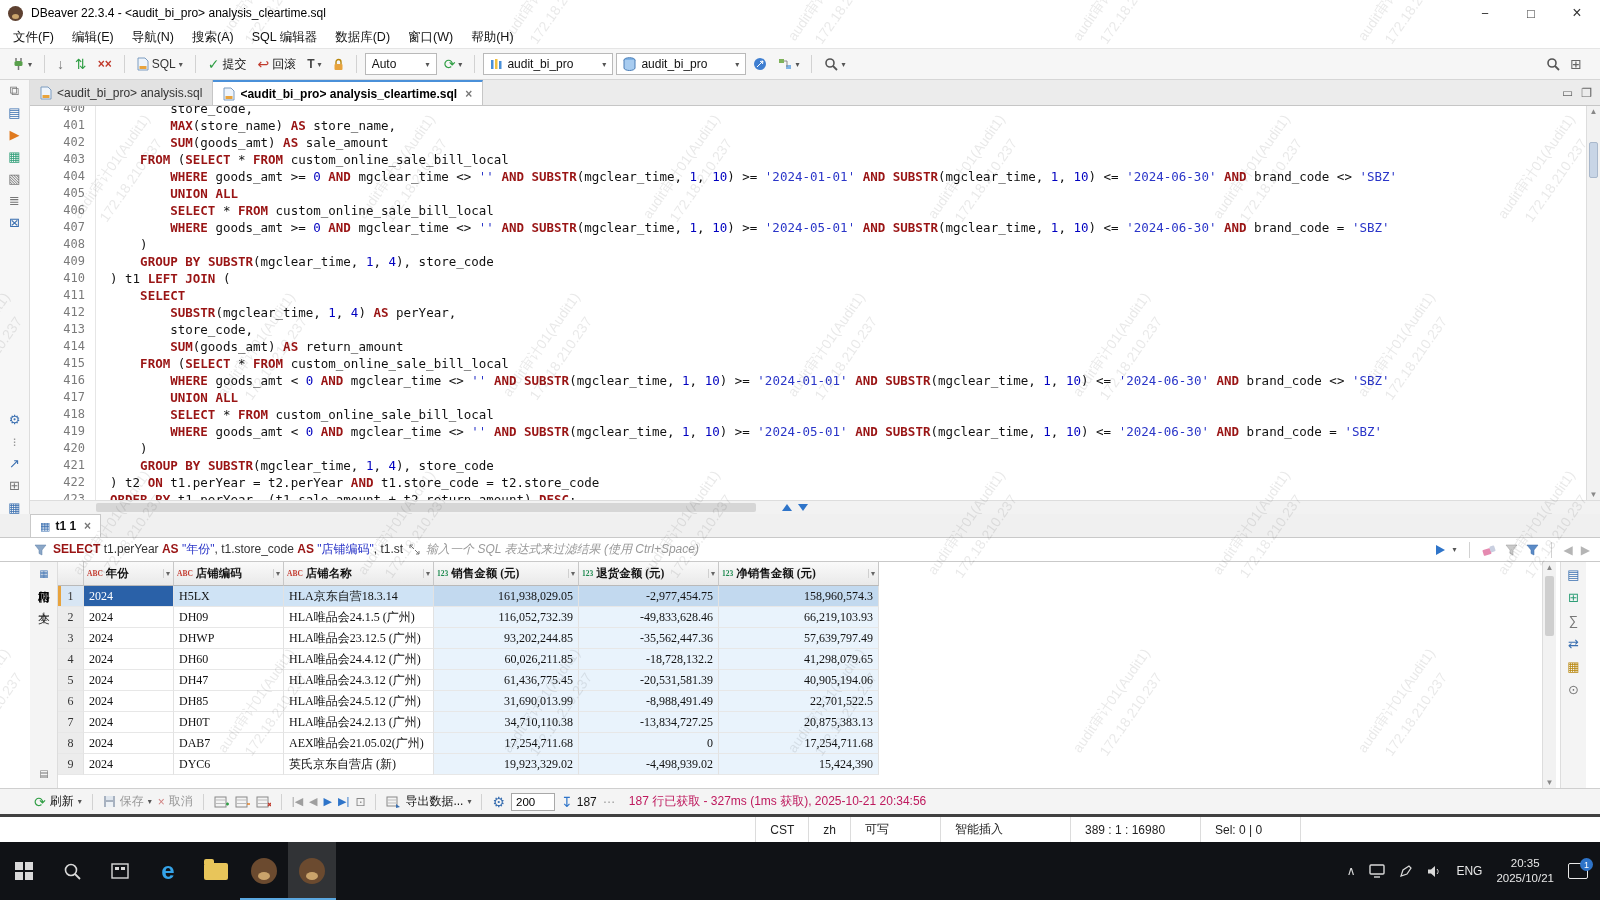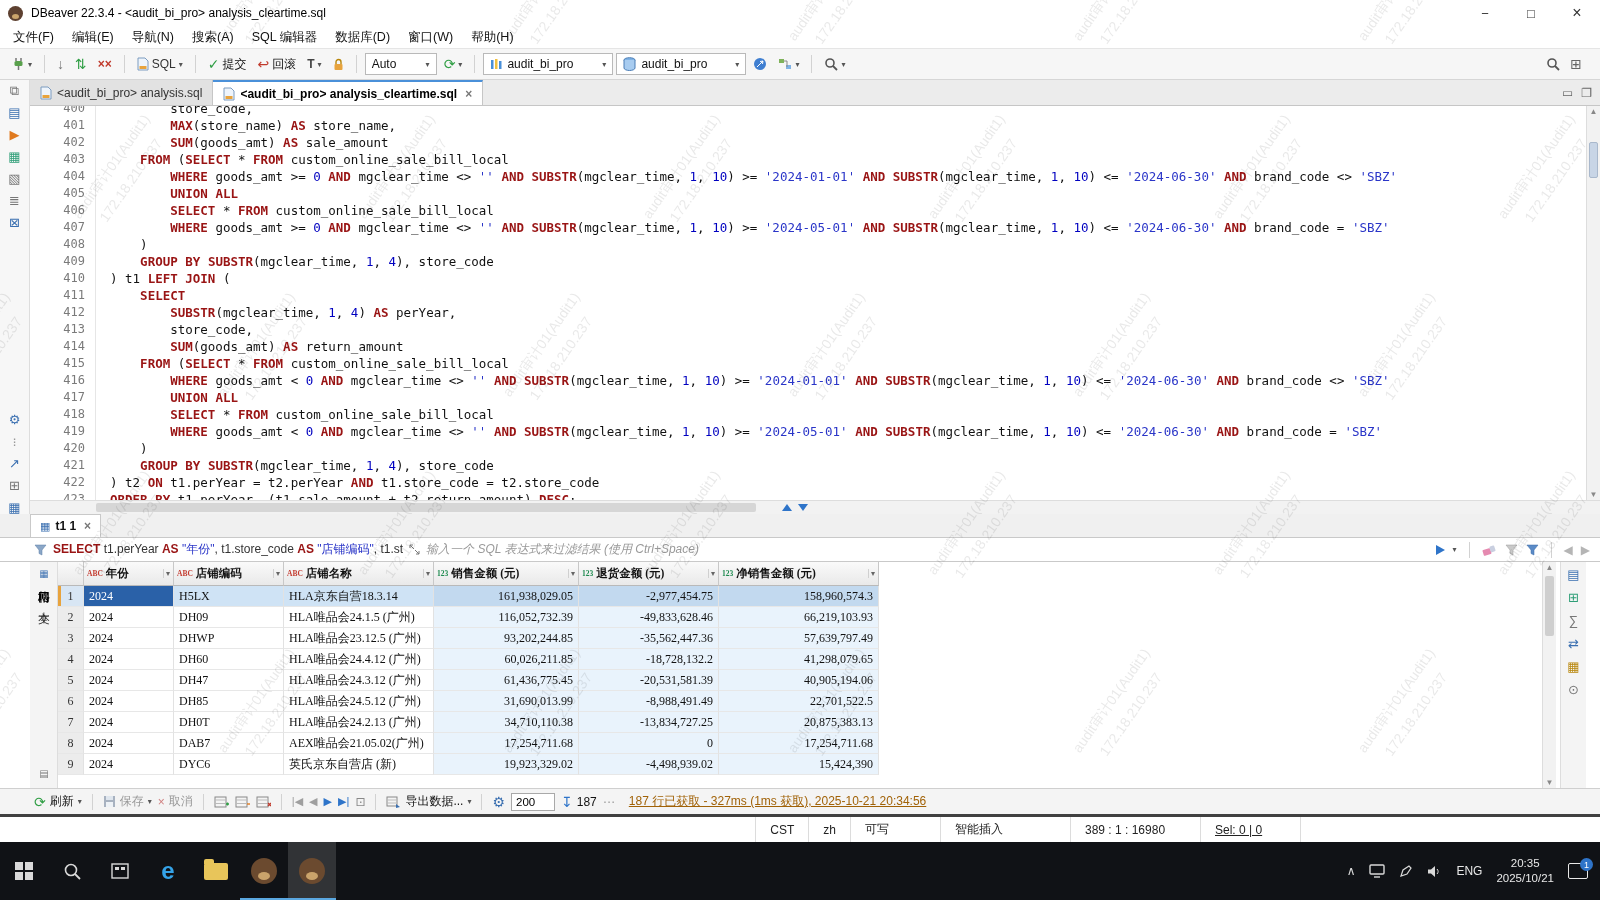--- a/index.html
+++ b/index.html
@@ -96,21 +96,21 @@
 .res-vscroll{position:absolute;right:44px;top:0;bottom:0;width:14px;background:#f2f2f2;border-left:1px solid #ddd;}
 .res-vthumb{position:absolute;left:2px;right:2px;top:14px;height:60px;background:#cfcfcf;border-radius:2px;}
 .res-right{position:absolute;right:14px;top:0;bottom:0;width:26px;background:#f4f4f4;border-left:1px solid #ddd;display:flex;flex-direction:column;align-items:center;gap:10px;padding-top:6px;}
 .res-toolbar{position:absolute;bottom:0;left:0;right:0;height:26px;background:#f4f4f4;border-top:1px solid #cfcfcf;display:flex;align-items:center;padding-left:34px;gap:6px;font-size:12px;white-space:nowrap;}
 .rsep{width:1px;height:16px;background:#d2d2d2;margin:0 4px;flex:none;}
 .rlab{display:flex;align-items:center;gap:4px;}
 .gray{color:#999;}
 .navg{font-size:11px;color:#2e74c9;}
 .navd{font-size:11px;color:#9f9f9f;}
 .fetch{width:44px;height:18px;border:1px solid #a9a9a9;font-size:11.5px;padding:0 4px;}
-.rstat{color:#a16207;margin-left:8px;text-decoration:underline;}
+.rstat{color:#be185d;margin-left:8px;}
 
 
 .statusbar{position:absolute;top:814px;left:0;right:0;height:28px;background:#fff;border-top:3px solid #404040;display:flex;align-items:stretch;font-size:12px;color:#222;}
 .sbspace{flex:1;}
 .sbi{display:flex;align-items:center;padding:0 14px;border-left:1px solid #dcdcdc;white-space:nowrap;}
 .sbend{width:300px;border-left:1px solid #dcdcdc;}
 
 
 .taskbar{position:absolute;top:842px;left:0;right:0;height:58px;background:#101216;display:flex;align-items:center;color:#e8e8e8;}
 .tico{width:48px;height:100%;display:flex;align-items:center;justify-content:center;flex:none;}
@@ -586,21 +586,21 @@
     </div>
   </div>
 
   <div class="statusbar">
     <span class="sbspace"></span>
     <span class="sbi">CST</span>
     <span class="sbi">zh</span>
     <span class="sbi" style="min-width:90px;">可写</span>
     <span class="sbi" style="min-width:130px;">智能插入</span>
     <span class="sbi" style="min-width:130px;">389 : 1 : 16980</span>
-    <span class="sbi" style="min-width:100px;text-decoration:underline;">Sel: 0 | 0</span>
+    <span class="sbi" style="min-width:100px;">Sel: 0 | 0</span>
     <span class="sbend"></span>
   </div>
 
   <div class="taskbar">
     <span class="tico">
         <span class="winlogo">
           <i></i>
           <i></i>
           <i></i>
           <i></i>

